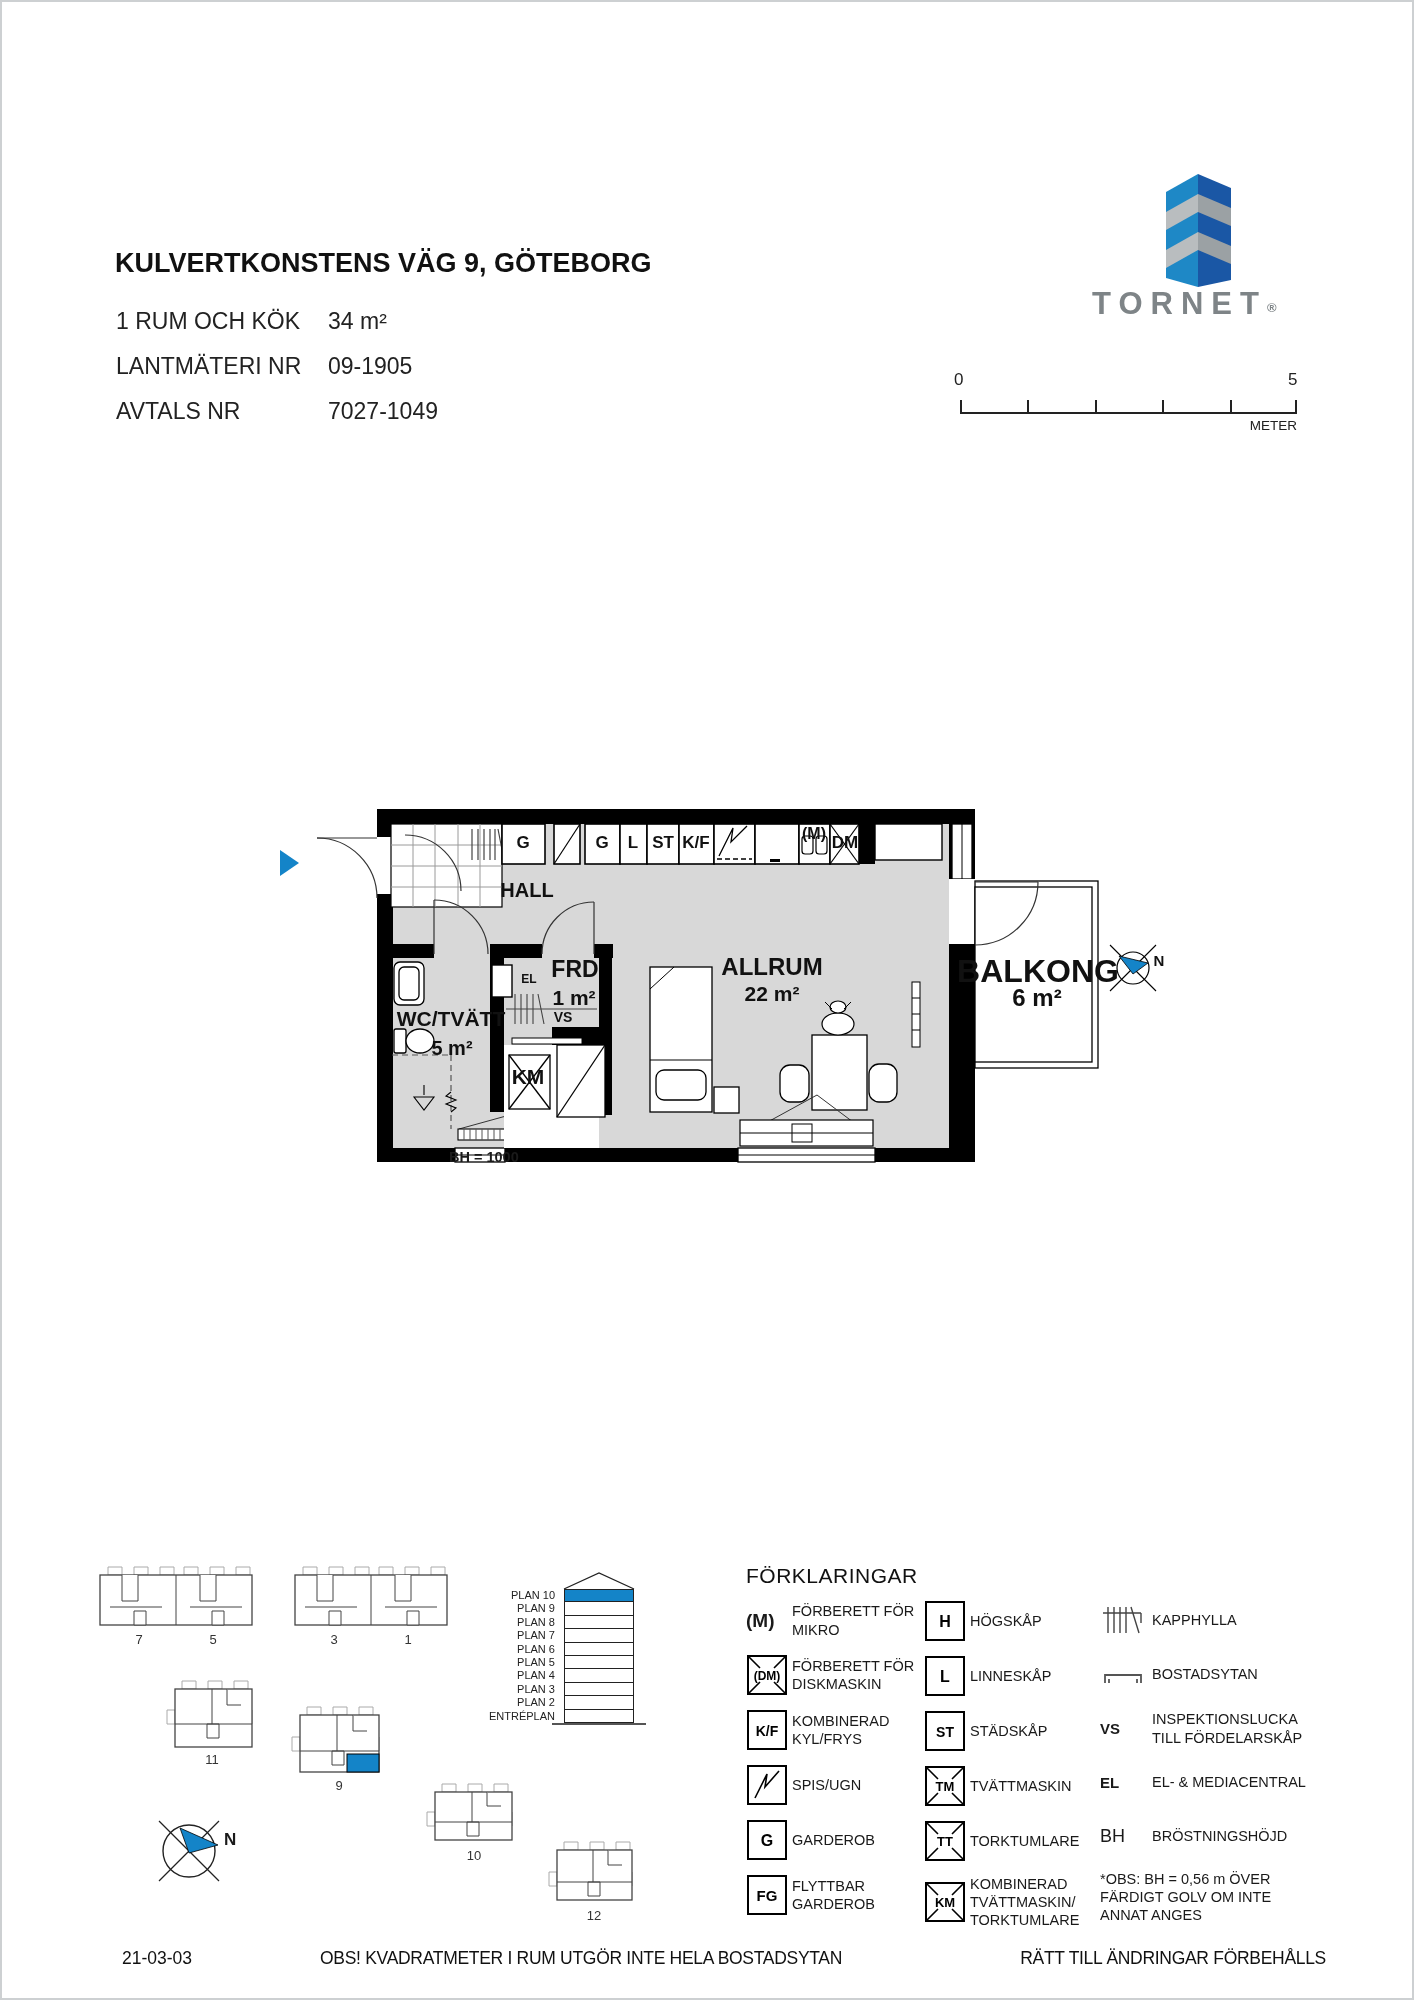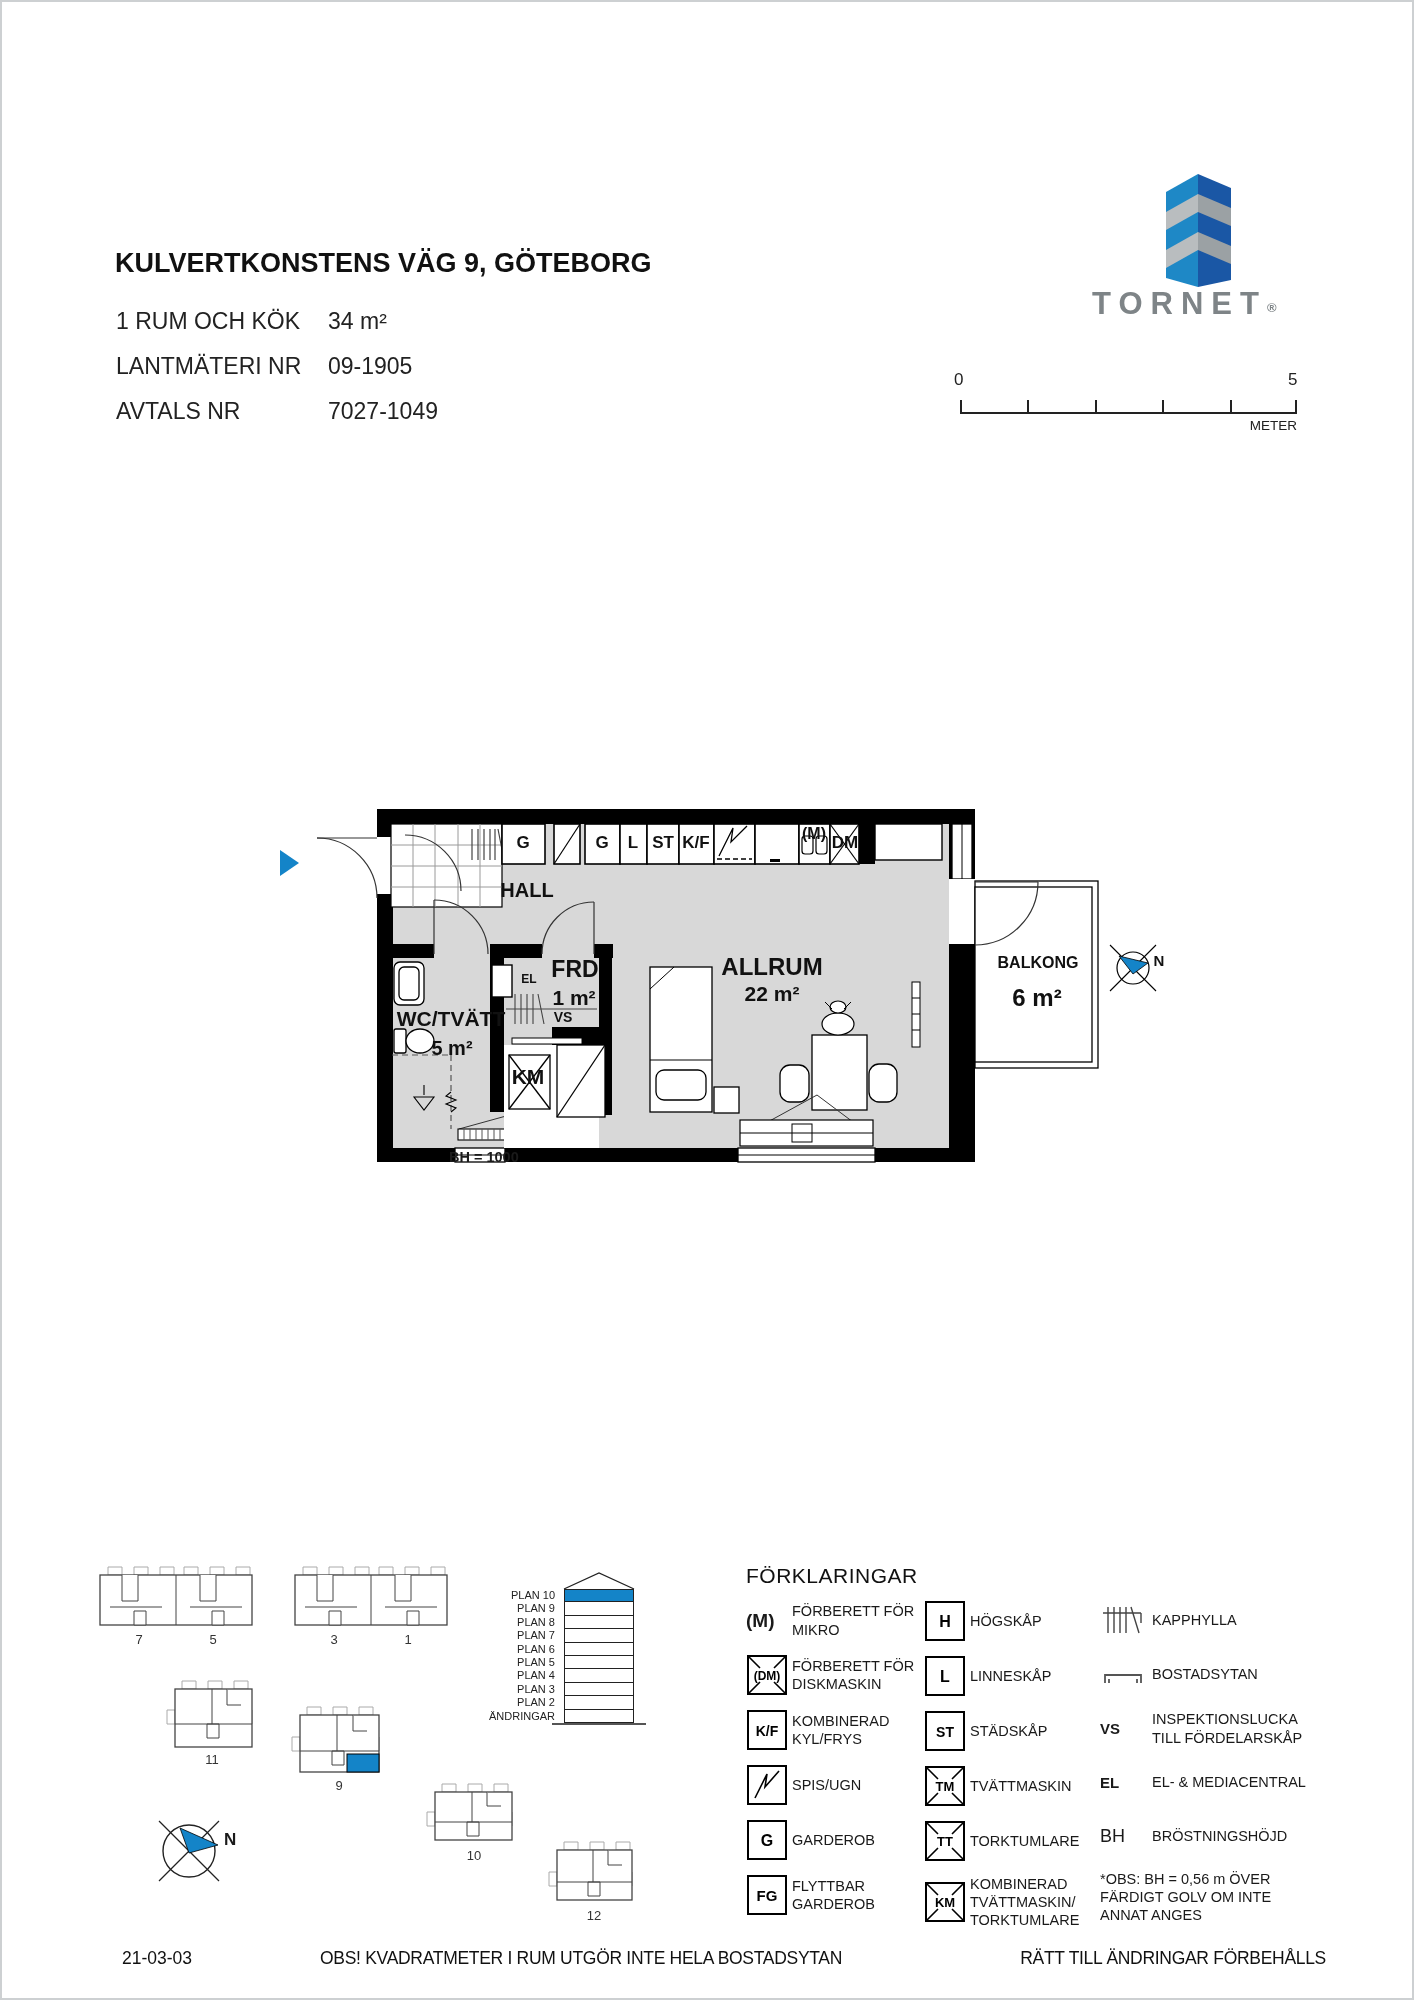--- a/index.html
+++ b/index.html
@@ -268,21 +268,21 @@
   </svg>
 
   <div class="plan-label" style="left:525px;top:878px;font-size:20px;">HALL</div>
   <div class="plan-label" style="left:573px;top:956px;font-size:23px;">FRD</div>
   <div class="plan-label" style="left:572px;top:985px;font-size:21px;">1 m²</div>
   <div class="plan-label" style="left:449px;top:1006px;font-size:21px;">WC/TVÄTT</div>
   <div class="plan-label" style="left:450px;top:1036px;font-size:20px;">5 m²</div>
   <div class="plan-label" style="left:526px;top:1064px;font-size:21px;">KM</div>
   <div class="plan-label" style="left:770px;top:953px;font-size:24px;">ALLRUM</div>
   <div class="plan-label" style="left:770px;top:981px;font-size:21px;">22 m²</div>
-  <div class="plan-label" style="left:1036px;top:953px;font-size:16px;">BALKONG</div>
+  <div class="plan-label" style="left:1036px;top:953px;font-size:32px;">BALKONG</div>
   <div class="plan-label" style="left:1035px;top:984px;font-size:24px;">6 m²</div>
   <div class="plan-label" style="left:527px;top:971px;font-size:12px;">EL</div>
   <div class="plan-label" style="left:561px;top:1008px;font-size:14px;">VS</div>
   <div class="plan-label" style="left:521px;top:832px;font-size:17px;">G</div>
   <div class="plan-label" style="left:600px;top:832px;font-size:17px;">G</div>
   <div class="plan-label" style="left:631px;top:832px;font-size:17px;">L</div>
   <div class="plan-label" style="left:661px;top:832px;font-size:17px;">ST</div>
   <div class="plan-label" style="left:694px;top:832px;font-size:17px;">K/F</div>
   <div class="plan-label" style="left:812px;top:824px;font-size:16px;">(M)</div>
   <div class="plan-label" style="left:843px;top:832px;font-size:17px;">DM</div>
@@ -346,21 +346,21 @@
   <div class="abs lvl-labels" style="left:423px;top:1587px;width:130px;">
     <div class="lvl-label">PLAN 10</div>
     <div class="lvl-label">PLAN 9</div>
     <div class="lvl-label">PLAN 8</div>
     <div class="lvl-label">PLAN 7</div>
     <div class="lvl-label">PLAN 6</div>
     <div class="lvl-label">PLAN 5</div>
     <div class="lvl-label">PLAN 4</div>
     <div class="lvl-label">PLAN 3</div>
     <div class="lvl-label">PLAN 2</div>
-    <div class="lvl-label">ÄNDRINGAR</div>
+    <div class="lvl-label">ENTRÉPLAN</div>
   </div>
   <div class="abs lvl-stack" style="left:562px;top:1587px;width:70px;">
     <div class="lvl-cell"></div>
     <div class="lvl-cell"></div>
       <div class="lvl-cell"></div>
       <div class="lvl-cell"></div>
     <div class="lvl-cell"></div>
       <div class="lvl-cell"></div>
       <div class="lvl-cell"></div>
     <div class="lvl-cell"></div>

